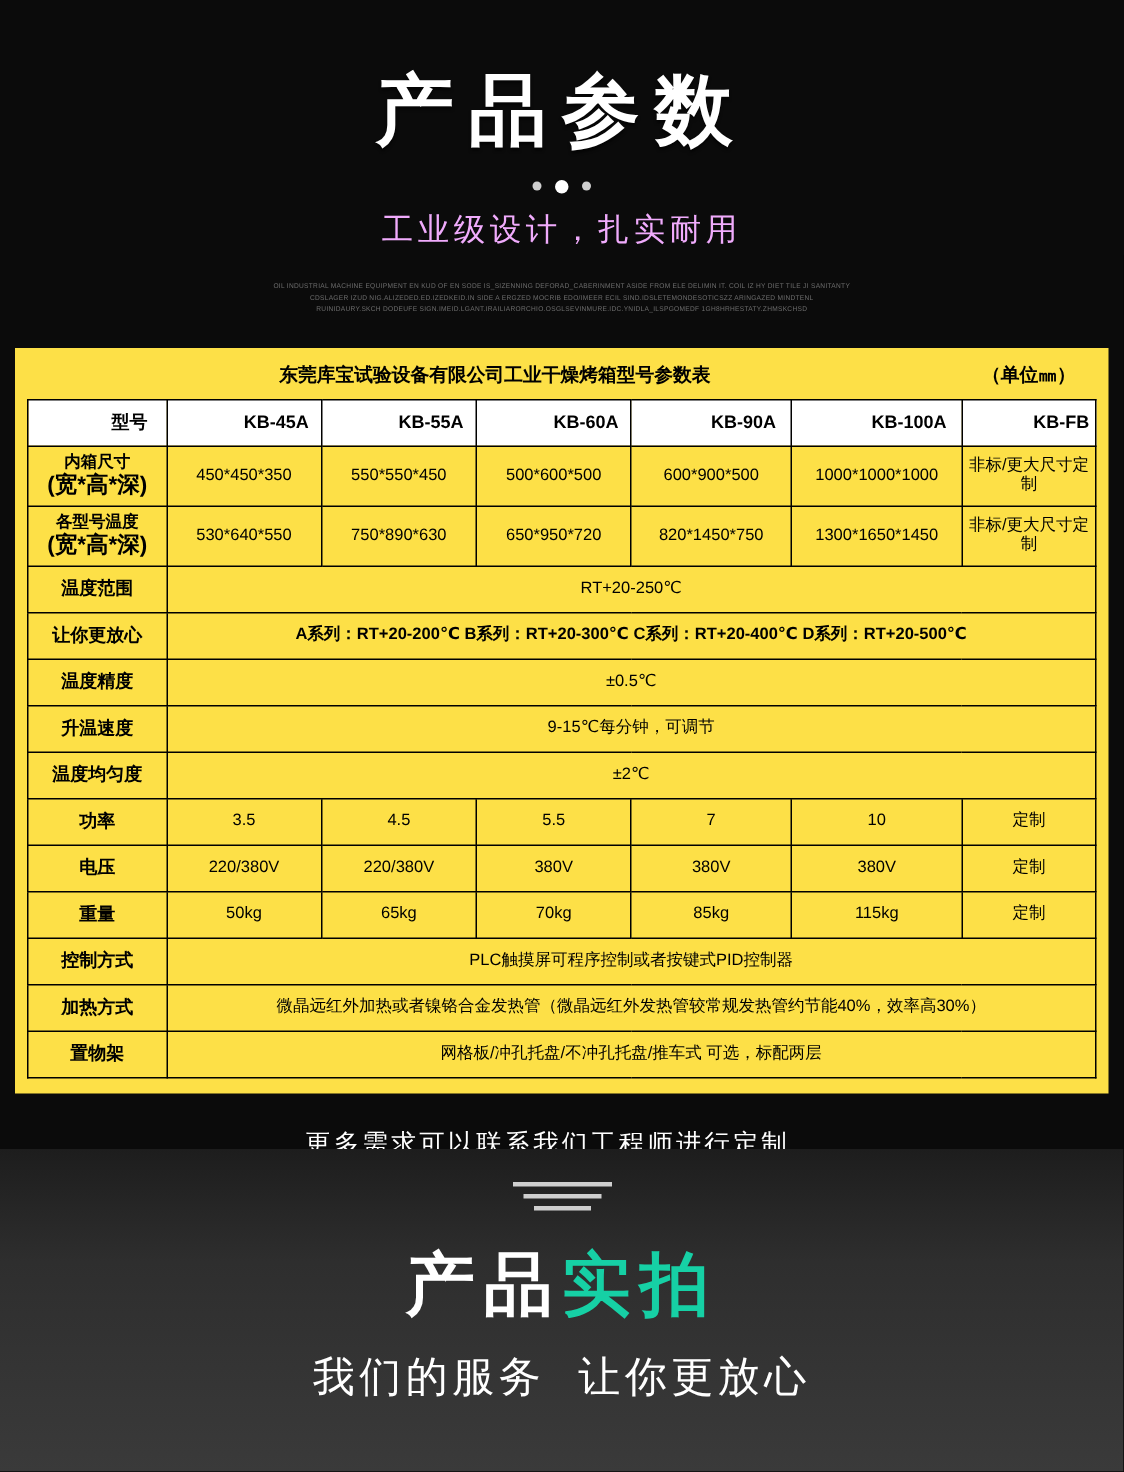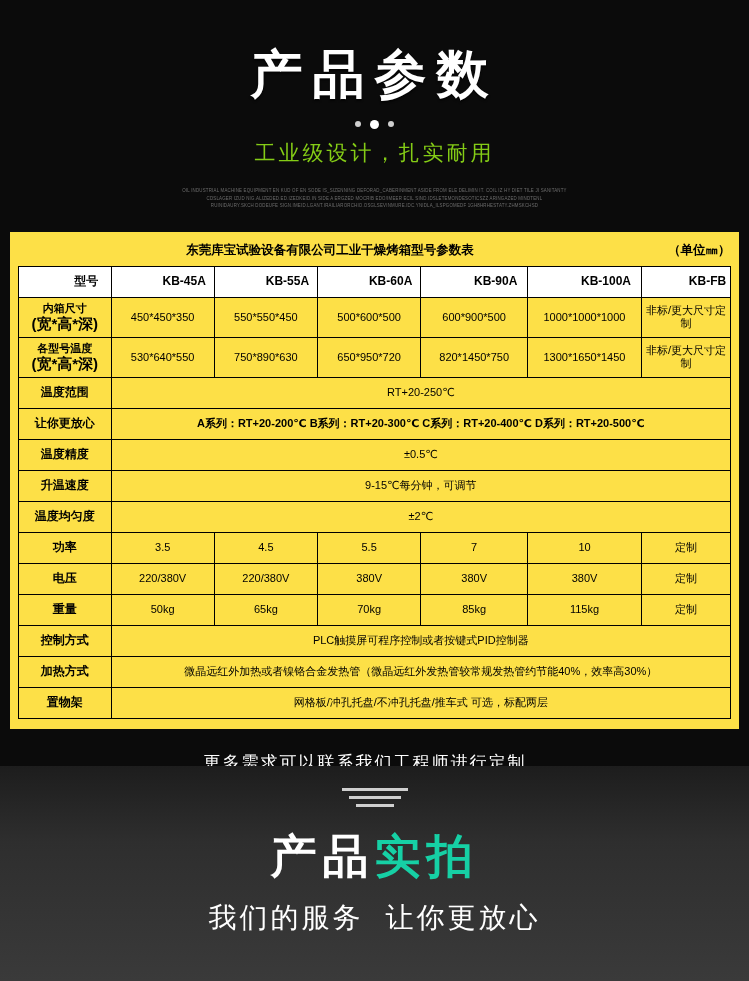--- a/index.html
+++ b/index.html
@@ -30,21 +30,21 @@
     margin:16px auto 10px;
     display:flex;
     justify-content:center;
     align-items:center;
     gap:9px;
     height:10px;
   }
   .dots i{display:block;width:6px;height:6px;border-radius:50%;background:#cfcfcf;}
   .dots i.big{width:9px;height:9px;background:#ffffff;}
   .sub-title{
-    color:#84cc16;
+    color:#f0abfc;
     font-size:21px;
     letter-spacing:3px;
     margin:4px 0 0 0;
     font-weight:normal;
   }
   .tiny-en{
     color:#6d6d6d;
     font-size:4.4px;
     line-height:1.75;
     letter-spacing:.2px;
@@ -75,21 +75,21 @@
     line-height:1.25;
     font-size:11px;
   }
   .cap-row td{
     border:none;
     font-weight:bold;
     font-size:12.5px;
     padding:5px 0 7px 0;
   }
   .cap-left{text-align:center;}
-  .cap-right{text-align:right;font-size:11px;padding-right:4px;}
+  .cap-right{font-size:11px;padding-right:4px;}
   .hdr td{font-weight:bold;font-size:12px;background:#fff;height:24px;padding-left:44px;}
   .rowlbl{font-weight:bold;font-size:12px;text-align:center;}
   .two-line{font-size:11px;line-height:1.15;text-align:center;}
   .two-line span{display:block;}
   .two-line .sm{font-size:15px;}
   .tall td{height:33px;}
   .mid td{height:24px;}
   .bold{font-weight:bold;}
 
   .more-text{

